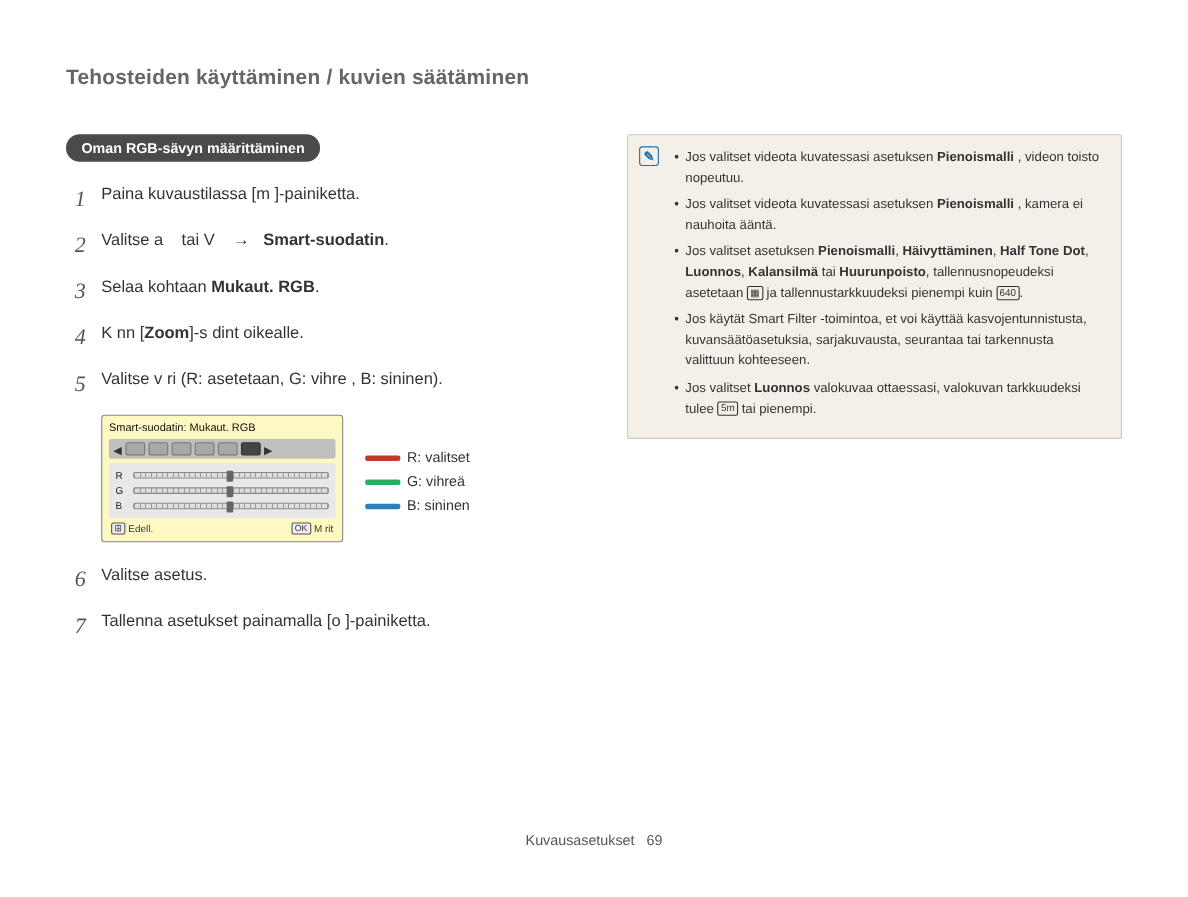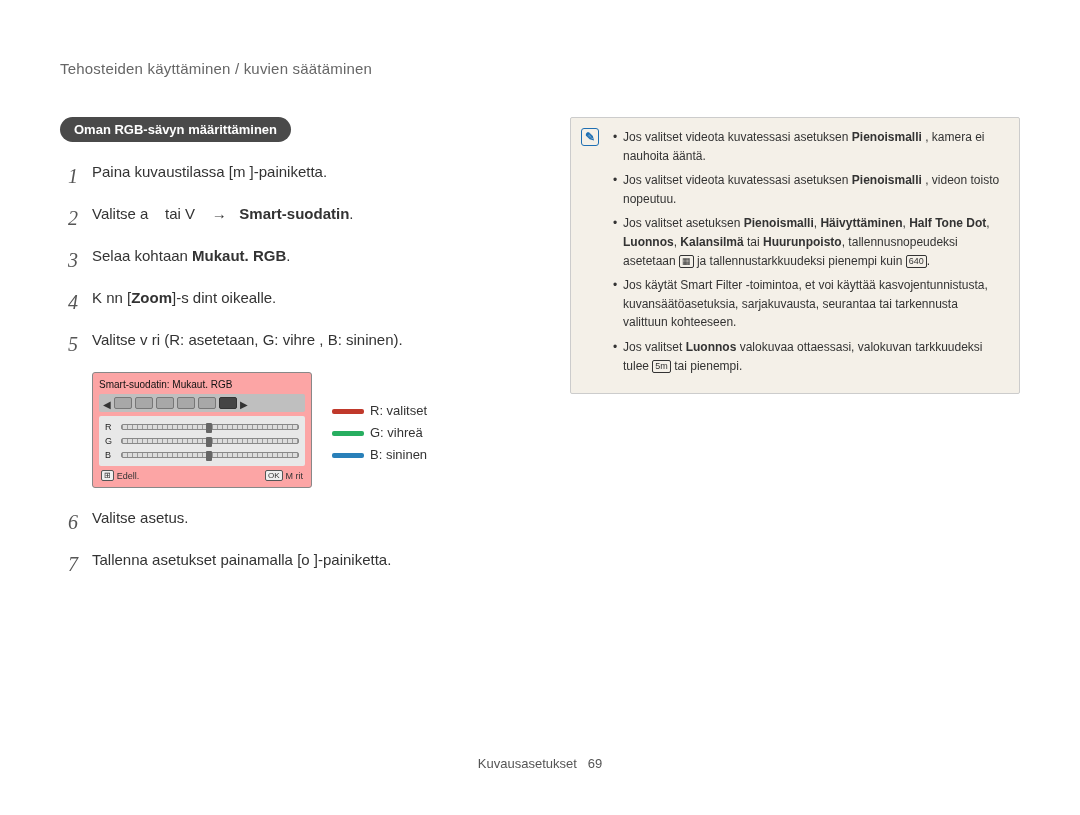--- a/index.html
+++ b/index.html
@@ -10,22 +10,22 @@
     background: #fff;
     font-family: Arial, Helvetica, sans-serif;
     color: #222;
     font-size: 14px;
     position: relative;
   }
   .page {
     padding: 60px 60px 40px 60px;
   }
   .header-line {
-    font-size: 15px;
-    font-weight: 400;
+    font-size: 19px;
+    font-weight: 700;
     color: #666;
     letter-spacing: 0.2px;
     margin-bottom: 40px;
     font-family: "Segoe UI Light", Arial, sans-serif;
   }
   .columns {
     display: flex;
     gap: 50px;
     align-items: flex-start;
   }
@@ -73,21 +73,21 @@
     margin-top: 6px;
     margin-bottom: 18px;
     display: flex;
     align-items: flex-start;
     gap: 20px;
   }
   .device {
     width: 220px;
     border: 1px solid #888;
     border-radius: 3px;
-    background: #fca5a5;
+    background: #fef9c3;
     padding: 6px;
   }
   .device-title {
     font-size: 10px;
     color: #111;
     margin-bottom: 4px;
   }
   .tab-row {
     display: flex;
     align-items: center;
@@ -358,24 +358,24 @@
           </span>
         </li>
       </ol>
     </div>
 
     <div class="right-col">
       <div class="note-box">
         <div class="note-icon">✎</div>
         <ul>
           <li>
-            <span>Jos valitset videota kuvatessasi asetuksen </span><span class="b">Pienoismalli</span><span> , kamera ei nauhoita ääntä.</span>
+            <span>Jos valitset videota kuvatessasi asetuksen </span><span class="b">Pienoismalli</span><span> , videon toisto nopeutuu.</span>
           </li>
           <li>
-            <span>Jos valitset videota kuvatessasi asetuksen </span><span class="b">Pienoismalli</span><span> , videon toisto nopeutuu.</span>
+            <span>Jos valitset videota kuvatessasi asetuksen </span><span class="b">Pienoismalli</span><span> , kamera ei nauhoita ääntä.</span>
           </li>
           <li>
             <span>Jos valitset asetuksen </span><span class="b">Pienoismalli</span><span>, </span><span class="b">Häivyttäminen</span><span>, </span><span class="b">Half Tone Dot</span><span>, </span><span class="b">Luonnos</span><span>, </span><span class="b">Kalansilmä</span><span> tai </span><span class="b">Huurunpoisto</span><span>, tallennusnopeudeksi asetetaan </span><span class="inline-icon">▦</span><span> ja tallennustarkkuudeksi pienempi kuin </span><span class="inline-icon">640</span><span>.</span>
           </li>
           <li>Jos käytät Smart Filter -toimintoa, et voi käyttää kasvojentunnistusta, kuvansäätöasetuksia, sarjakuvausta, seurantaa tai tarkennusta valittuun kohteeseen.</li>
           <li>
             <span>Jos valitset </span><span class="b">Luonnos</span><span> valokuvaa ottaessasi, valokuvan tarkkuudeksi tulee </span><span class="inline-icon">5m</span><span> tai pienempi.</span>
           </li>
         </ul>
       </div>

